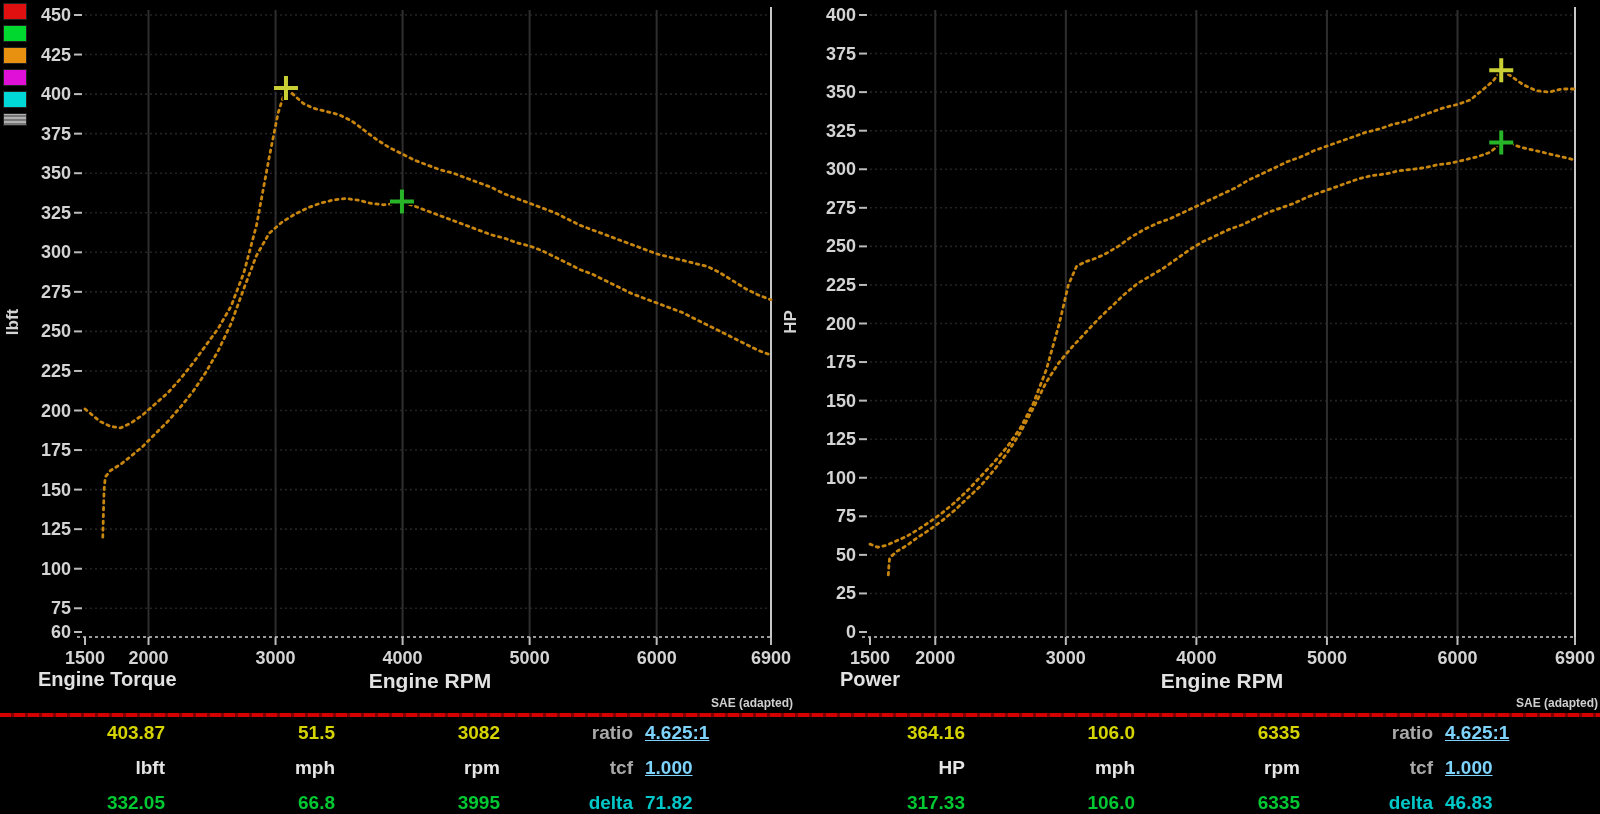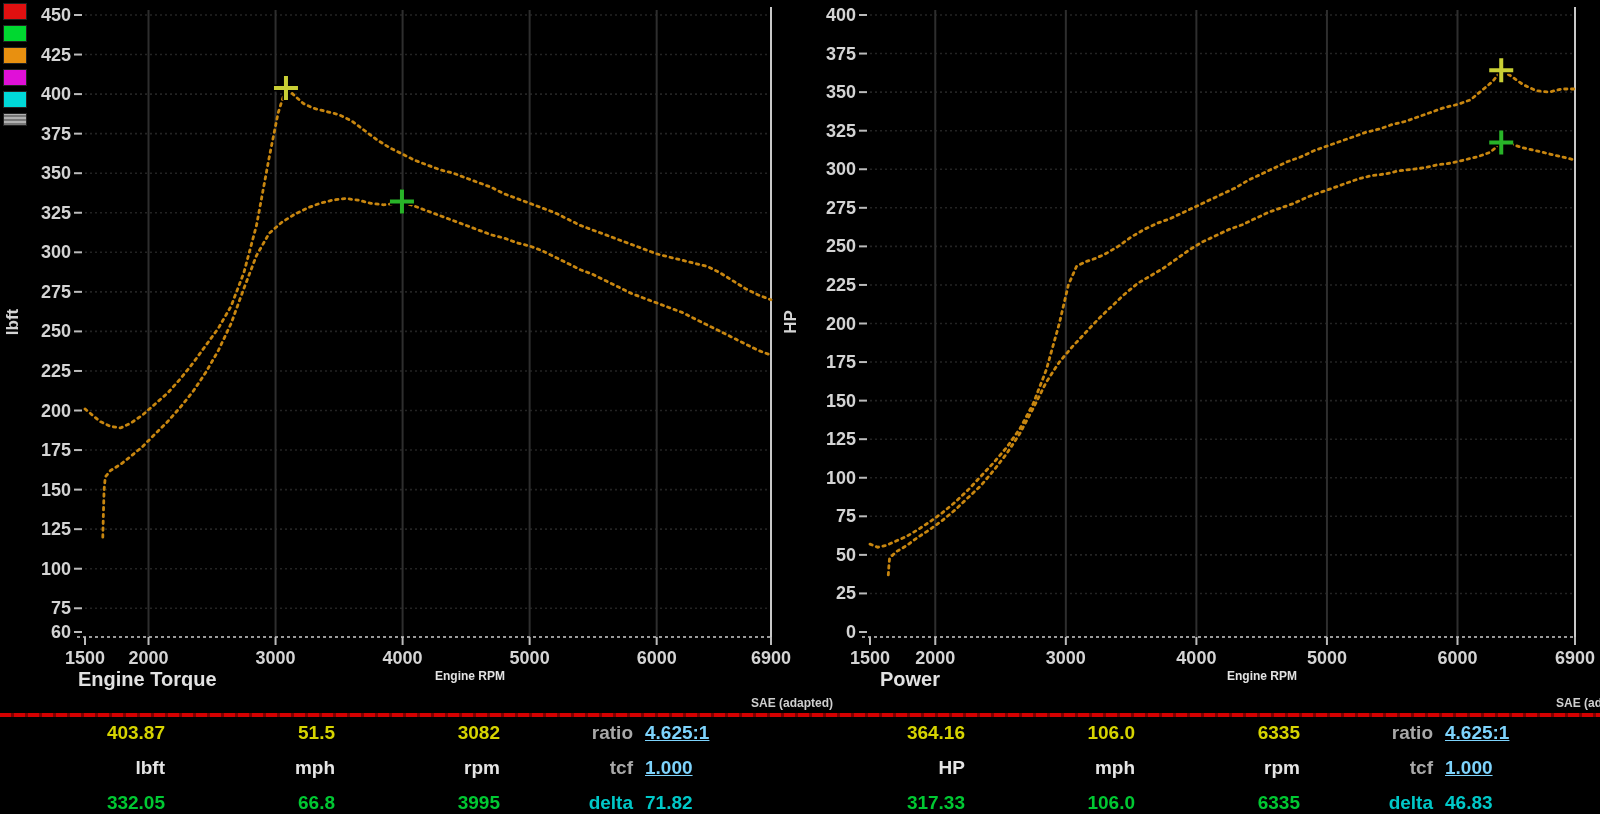--- a/index.html
+++ b/index.html
@@ -1,23 +1,23 @@
 <!DOCTYPE html>
 <html style="--yellow: #d6d400; --green: #00c832; --cyan: #00c8c8;"><head>
 <meta charset="utf-8">
 <style>
   html,body{margin:0;padding:0;background:#000;width:1600px;height:814px;overflow:hidden;
     font-family:"Liberation Sans",sans-serif;}
   .screen{position:relative;width:1600px;height:814px;background:#000;}
   svg{position:absolute;top:0;}
   svg text{font-family:"Liberation Sans",sans-serif;font-weight:bold;fill:#d4d4d4;
     text-shadow:1px 1px 1px #000;}
-  .overlay{position:absolute;color:#e2e2e2;text-shadow:1px 1px 1px #000;white-space:nowrap;margin-left:40px;}
+  .overlay{position:absolute;color:#e2e2e2;text-shadow:1px 1px 1px #000;white-space:nowrap;}
   .chart-title{font-size:20px;font-weight:bold;}
-  .axis-title{font-size:12px;font-weight:bold;text-align:center;}
+  .axis-title{font-size:21px;font-weight:bold;text-align:center;}
   .note{font-size:12px;color:#cfcfcf;text-align:right;font-weight:bold;}
   
   .legend{position:absolute;left:3px;top:3px;width:26px;}
   .swatch{width:22px;height:15px;margin-bottom:5px;border:1px solid #222;}
   .swatch.short{height:11px;background-image:repeating-linear-gradient(0deg,#777 0 2px,#b0b0b0 2px 4px);}
   
   .logo{position:absolute;left:956px;top:521px;width:596px;height:110px;z-index:5;
     background:linear-gradient(#d6d6d6,#bdbdbd);border:3px solid #262626;border-radius:12px;
     box-shadow:inset 0 0 0 2px #8f8f8f;box-sizing:border-box;display:flex;flex-direction:column;
     align-items:center;justify-content:flex-end;overflow:hidden;}

